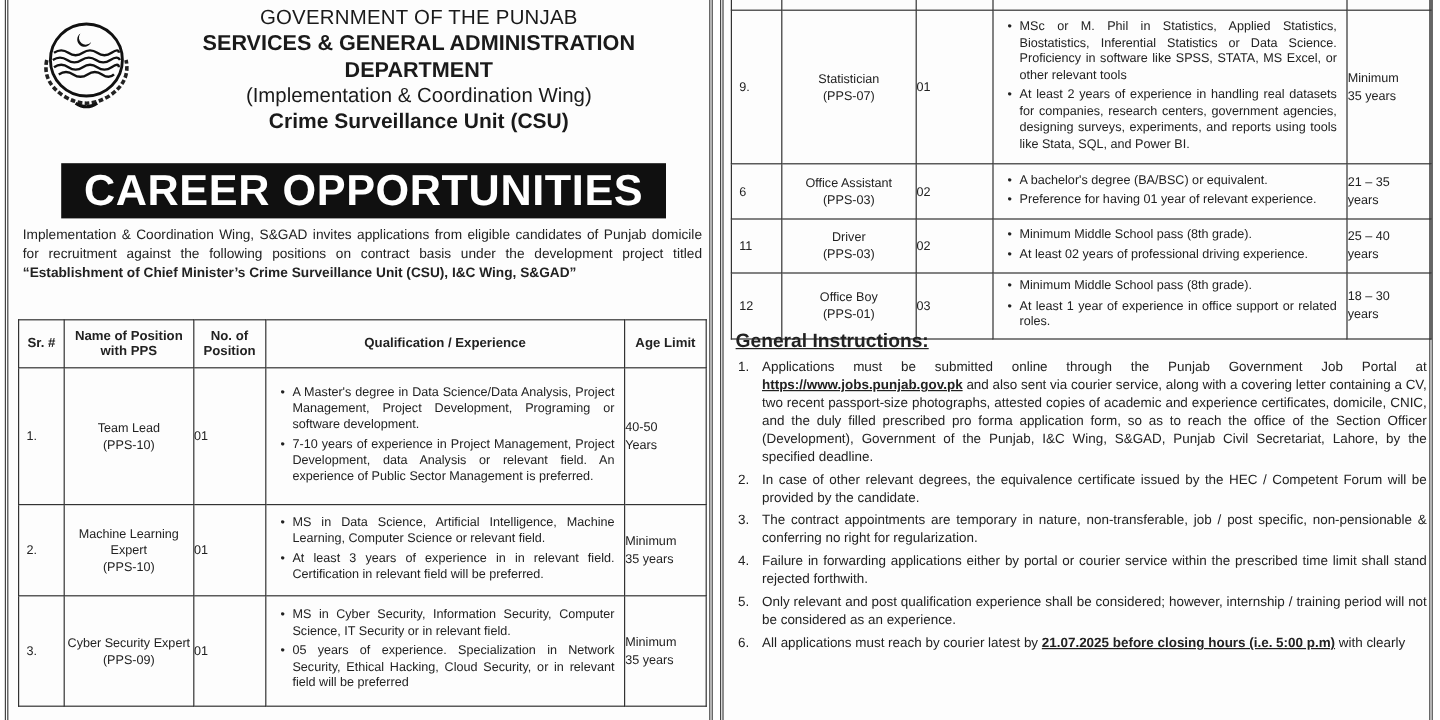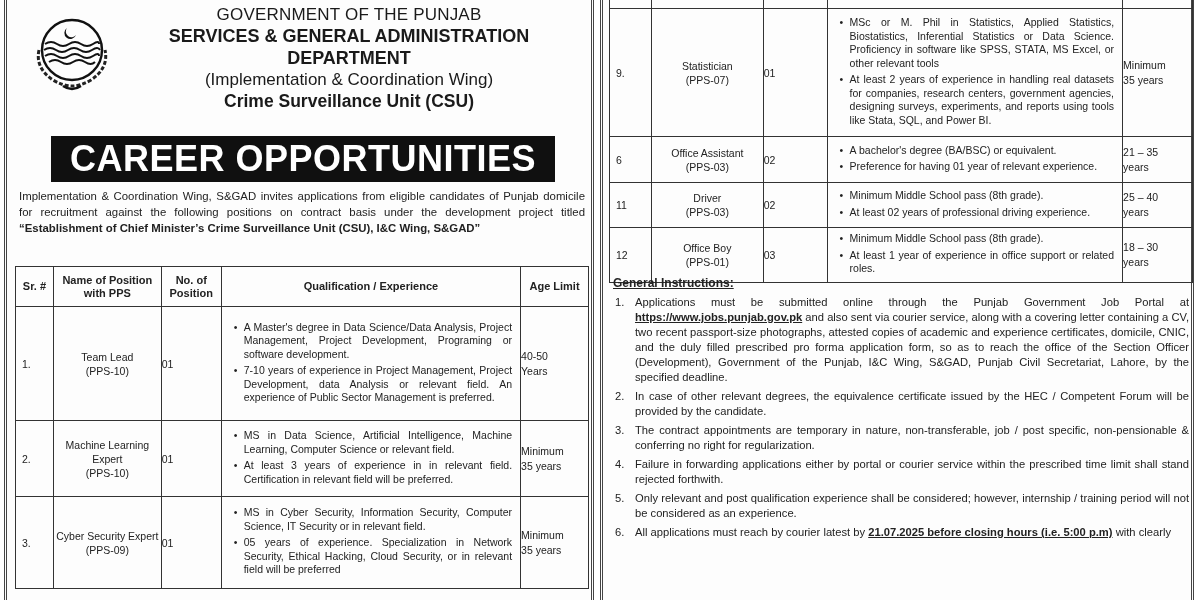--- a/index.html
+++ b/index.html
@@ -47,21 +47,21 @@
   .c-qual { padding: 3px 8px 3px 12px; }
   .c-qual ul { list-style: none; }
   .c-qual li { position: relative; padding-left: 10px; line-height: 13.5px; text-align: justify; margin: 1px 0 3px 0; }
   .c-qual li::before { content: "\2022"; position: absolute; left: 0; top: 0; }
 
   #left-table { left: 8px; top: 270px; width: 574px; }
   #right-table { left: 6px; top: -2px; width: 584px; }
 
   
   .instructions { position: absolute; left: 10px; top: 280px; width: 576px; font-size: 11.2px; color: #222; }
-  .instr-title { font-weight: bold; text-decoration: underline; font-size: 12px; margin-bottom: 5px; }
+  .instr-title { font-weight: bold; text-decoration: underline; font-size: 16px; margin-bottom: 5px; }
   .instr-list { list-style: none; }
   .instr-list li { position: relative; padding-left: 22px; line-height: 15px; text-align: justify; margin-bottom: 4px; }
   .instr-list .num { position: absolute; left: 2px; top: 0; }
   .instr-list b { font-weight: bold; text-decoration: underline; }
 </style>
 </head>
 <body>
 
 <div id="left-panel" class="panel">
   <div class="header">

